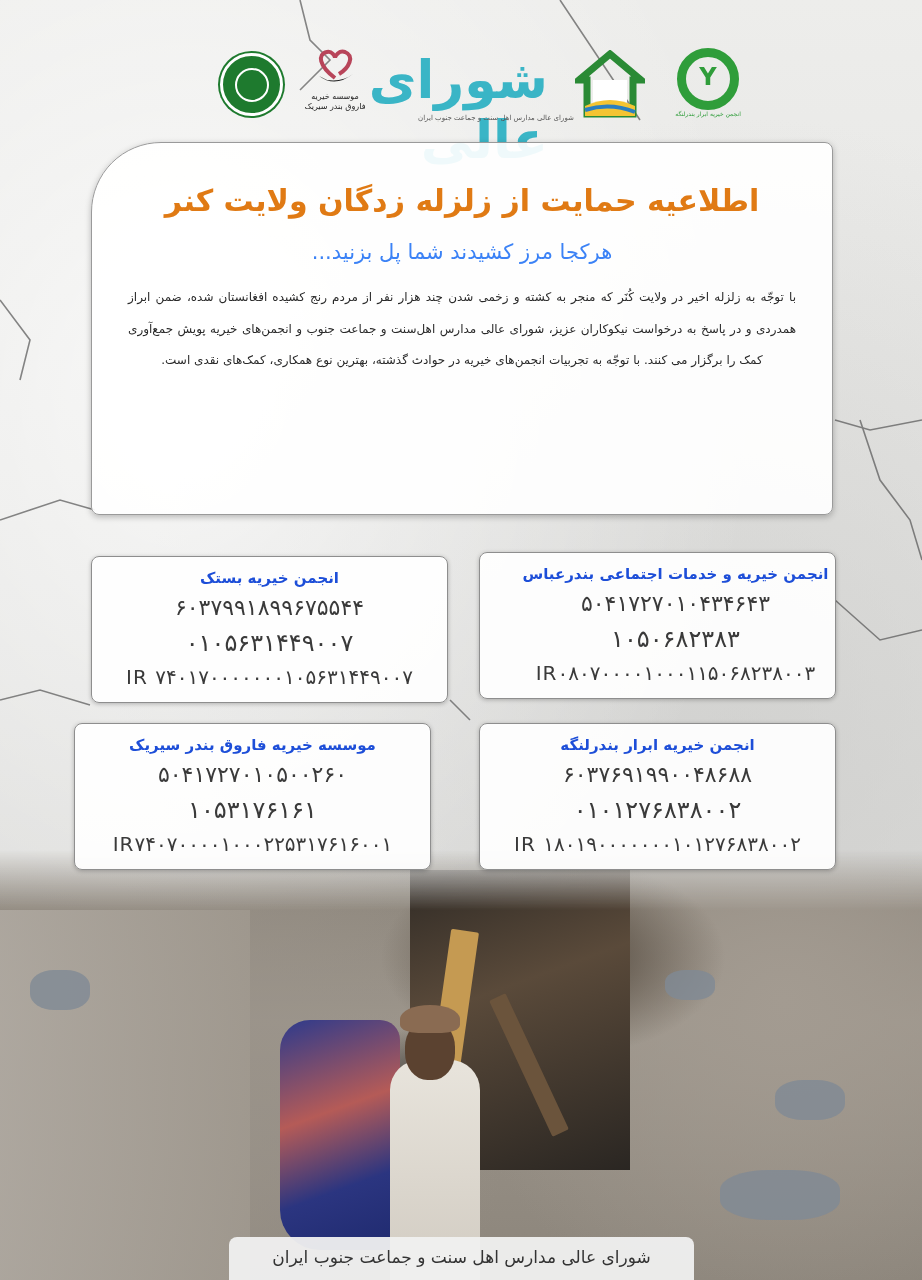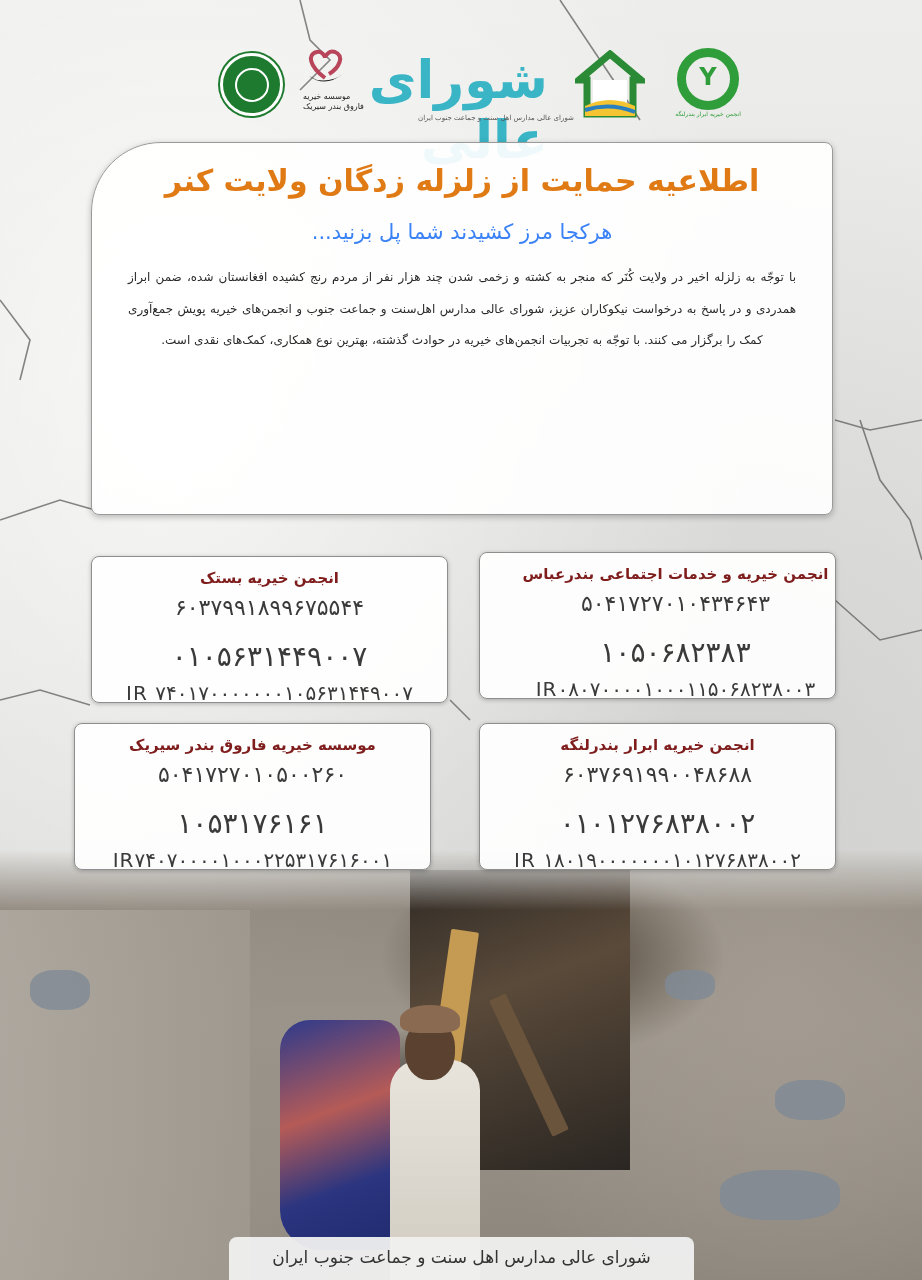--- a/index.html
+++ b/index.html
@@ -39,21 +39,21 @@
   .photo .person .robe { position:absolute; left:30px; top:80px; width:90px; height:240px; background: linear-gradient(180deg,#e8e4dc,#cfc9bf); border-radius: 30px 30px 0 0; }
   .photo .person .head { position:absolute; left:45px; top:40px; width:50px; height:60px; background:#5b4230; border-radius: 45%; }
   .photo .person .cap { position:absolute; left:40px; top:25px; width:60px; height:28px; background:#8a6b52; border-radius: 50% 50% 30% 30%; }
   .photo .person .blanket { position:absolute; left:-80px; top:40px; width:120px; height:230px; background: linear-gradient(160deg,#2d3a8c,#b55b57 40%,#2b3580 70%,#1f2a6e); border-radius: 30px 20px 10px 40px; }
 
   
   .logos { position:absolute; top:48px; left:215px; width:545px; height:85px; direction:ltr; }
   .logo { position:absolute; top:0; }
   .logo-green-circle { left:5px; top:5px; width:63px; height:63px; border-radius:50%; background:#1e7a2e; border:3px solid #fff; box-shadow:0 0 0 2px #1e7a2e; display:flex; align-items:center; justify-content:center; }
   .logo-green-circle .globe { width:34px; height:34px; border-radius:50%; border:2px solid #fff; }
-  .logo-heart { left:88px; width:64px; height:85px; text-align:left; }
+  .logo-heart { left:88px; width:64px; height:85px; text-align:center; }
   .logo-heart .heart { width:44px; height:40px; margin: 0 auto; }
   .logo-heart .cap { font-size:8px; color:#222; direction:rtl; line-height:10px; }
   .logo-shura { left:163px; width:170px; height:85px; }
   .logo-shura .word { position:absolute; left:0; top:2px; font-size:52px; font-weight:bold; color:#3ab5c6; letter-spacing:-4px; line-height:60px; direction:rtl; width:170px; text-align:right; }
   .logo-shura .sub { position:absolute; left:40px; top:66px; font-size:7px; color:#555; direction:rtl; white-space:nowrap; }
   .logo-house { left:360px; width:70px; height:70px; top:2px; }
   .logo-gear { left:452px; width:82px; height:85px; text-align:center; }
   .logo-gear .gear { width:62px; height:62px; margin: 0 auto; border-radius:50%; border:9px solid #2f9d3a; position:relative; }
   .logo-gear .gear::after { content:"Y"; position:absolute; left:0; right:0; top:6px; text-align:center; color:#2f9d3a; font-weight:bold; font-size:24px; }
   .logo-gear .cap { font-size:6px; color:#2f9d3a; line-height:8px; direction:rtl; }
@@ -61,21 +61,21 @@
   
   .card-main {
     position:absolute; left:91px; top:142px; width:742px; height:373px;
     background: rgba(255,255,255,0.92);
     border:1px solid #9a9a9a;
     border-radius: 70px 8px 8px 8px;
     box-shadow: 0 2px 6px rgba(0,0,0,0.25);
     text-align:center;
   }
   .title {
-    margin-top:20px;
+    margin-top:40px;
     font-size:30px; font-weight:bold; color:#e07a14;
     letter-spacing:-0.5px;
   }
   .slogan {
     margin-top:22px;
     font-size:21px; color:#3b82f6;
   }
   .body-text {
     margin: 18px 36px 0 36px;
     font-size:12px; line-height:31.5px; color:#2a2a2a;
@@ -83,29 +83,29 @@
   }
 
   
   .acct {
     position:absolute; width:357px; height:147px;
     background: rgba(255,255,255,0.93);
     border:1px solid #8e8e8e; border-radius:8px;
     box-shadow: 0 1px 4px rgba(0,0,0,0.25);
     text-align:center;
   }
-  .acct .name { margin-top:12px; font-size:15px; font-weight:bold; color:#7f1d1d; }
+  .acct .name { margin-top:12px; font-size:15px; font-weight:bold; color:#1d4ed8; }
   .acct .num {
     font-family:"DejaVu Sans", sans-serif;
     font-weight:normal; color:#3a3a3a;
     direction:ltr; unicode-bidi: isolate;
     white-space:nowrap;
   }
   .acct .card-no { margin-top:8px; font-size:22px; letter-spacing:6px; }
-  .acct .acct-no { margin-top:20px; font-size:28px; letter-spacing:6px; }
+  .acct .acct-no { margin-top:9px; font-size:24px; letter-spacing:6px; }
   .acct .iban { margin-top:8px; font-size:20px; letter-spacing:1px; }
 
   .acct-1 { left:479px; top:552px;padding-left:36px; }
   .acct-2 { left:91px;  top:556px; }
   .acct-3 { left:479px; top:723px; }
   .acct-4 { left:74px;  top:723px; }
 
   
   .footer {
     position:absolute; left:229px; top:1237px; width:465px; height:43px;

